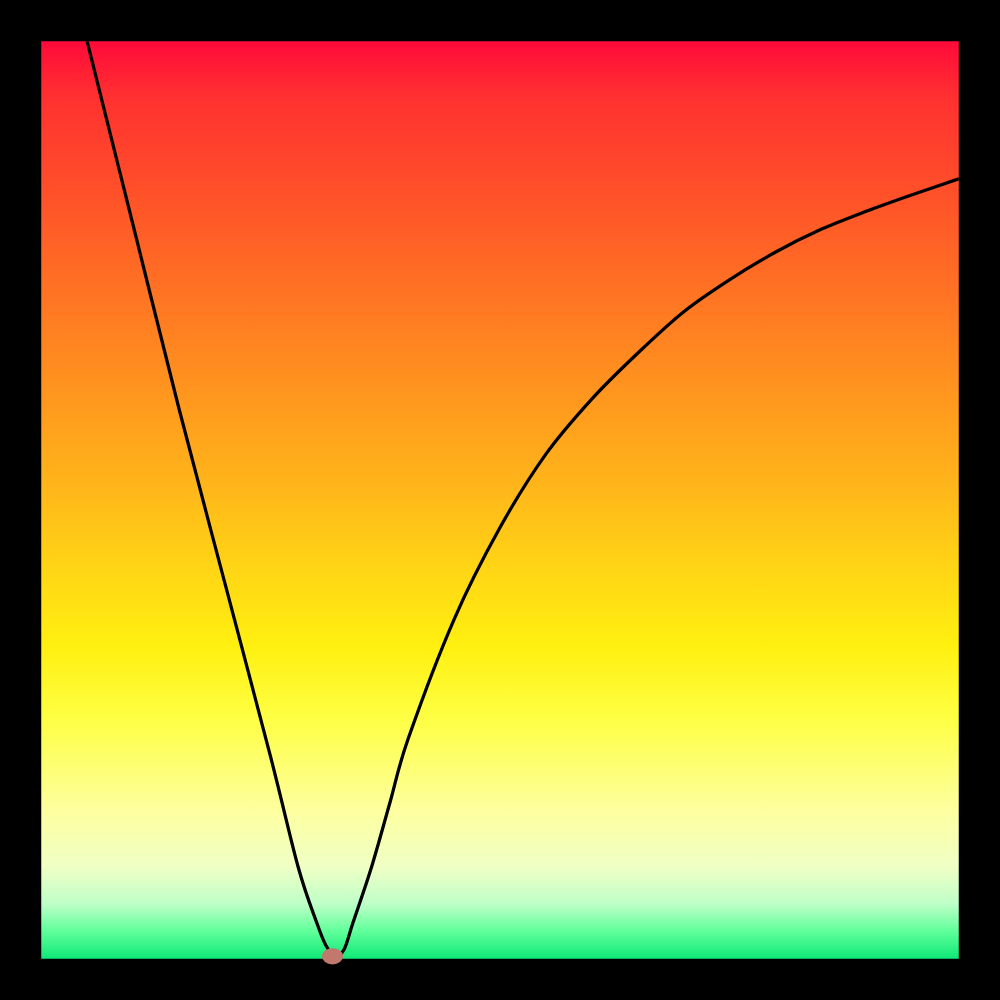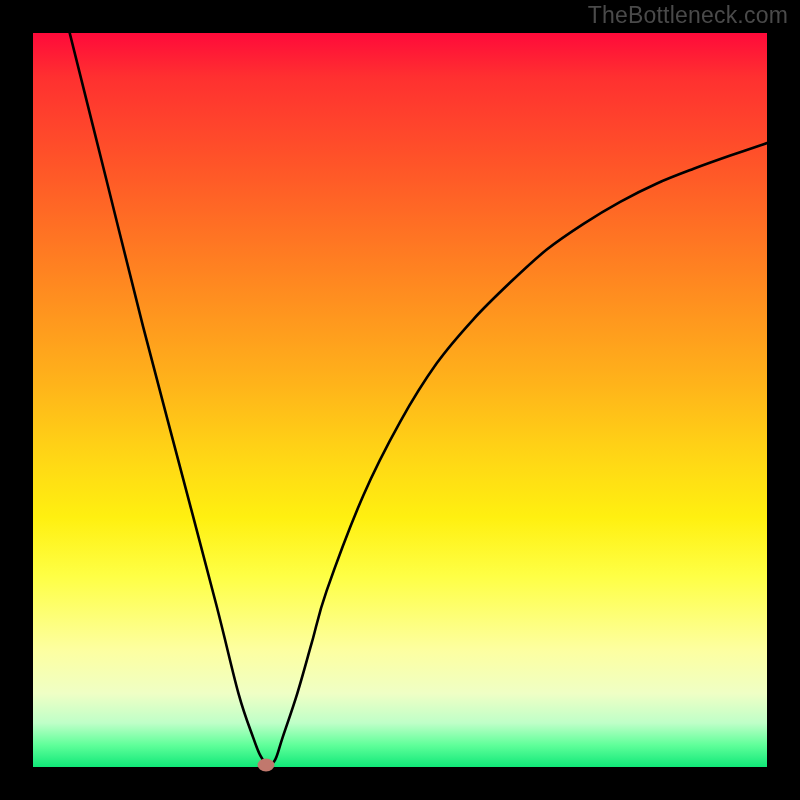--- a/index.html
+++ b/index.html
@@ -67,21 +67,20 @@
     background: #c1786d;
     border-radius: 50%;
     z-index: 6;
     transform: translate(-50%, -50%);
   }
 </style>
 </head>
 <body>
 
 <div class="frame">
-  <div class="watermark">TheBottleneck.com</div>
 
   <div class="plot-area"></div>
 
   <svg class="curve" viewBox="0 0 734 734" preserveAspectRatio="none">
     <path id="curve-path" d="M 36.7 0 C 42.81666666666667 24.466666666666658 61.16666666666667 97.86666666666662 73.4 146.79999999999995 C 85.63333333333334 195.7333333333333 97.86666666666666 245.89000000000001 110.1 293.6 C 122.33333333333333 341.31000000000006 134.56666666666666 386.5733333333333 146.8 433.06 C 159.03333333333336 479.5466666666667 173.71333333333334 534.5966666666667 183.5 572.52 C 193.28666666666666 610.4433333333333 199.40333333333334 638.58 205.52 660.6 C 211.63666666666668 682.62 216.53 694.2416666666667 220.2 704.64 C 223.86999999999998 715.0383333333333 225.09333333333333 718.4636666666667 227.54 722.99 C 229.98666666666665 727.5163333333334 232.43333333333334 731.1863333333333 234.88 731.798 C 237.32666666666665 732.4096666666667 239.7733333333333 731.1863333333333 242.22 726.66 C 244.66666666666669 722.1336666666666 245.89000000000004 715.65 249.56000000000003 704.64 C 253.23000000000002 693.63 259.3466666666667 676.5033333333333 264.24 660.6 C 269.1333333333333 644.6966666666667 274.0266666666667 626.3466666666667 278.92 609.22 C 283.81333333333333 592.0933333333334 285.0366666666667 582.3066666666667 293.6 557.84 C 302.16333333333336 533.3733333333333 318.06666666666666 490.5566666666667 330.3 462.42 C 342.53333333333336 434.28333333333336 354.76666666666665 411.0400000000001 367 389.02000000000004 C 379.23333333333335 367 391.4666666666667 347.4266666666666 403.70000000000005 330.29999999999995 C 415.9333333333334 313.1733333333333 428.16666666666663 299.71666666666664 440.4 286.26 C 452.6333333333333 272.80333333333334 464.8666666666667 261.1816666666667 477.1 249.56 C 489.33333333333337 237.93833333333333 501.5666666666666 226.31666666666663 513.8 216.52999999999997 C 526.0333333333333 206.7433333333333 538.2666666666667 198.7916666666667 550.5 190.84000000000003 C 562.7333333333333 182.88833333333335 574.9666666666667 175.54833333333326 587.2 168.81999999999994 C 599.4333333333334 162.0916666666666 611.6666666666666 155.975 623.9 150.47000000000003 C 636.1333333333333 144.96500000000006 648.3666666666667 140.43866666666676 660.6 135.79000000000008 C 672.8333333333334 131.1413333333334 685.0666666666666 126.85966666666666 697.3 122.57799999999997 C 709.5333333333333 118.2963333333333 727.8833333333333 112.17966666666668 734 110.10000000000002" fill="none" stroke="#000" stroke-width="2.6" stroke-linecap="round" stroke-linejoin="round"></path>
   </svg>
 
   <div class="marker" id="min-marker" style="left: 266.412px; top: 764.798px; background: rgb(193, 120, 109);"></div>
 </div>
 

